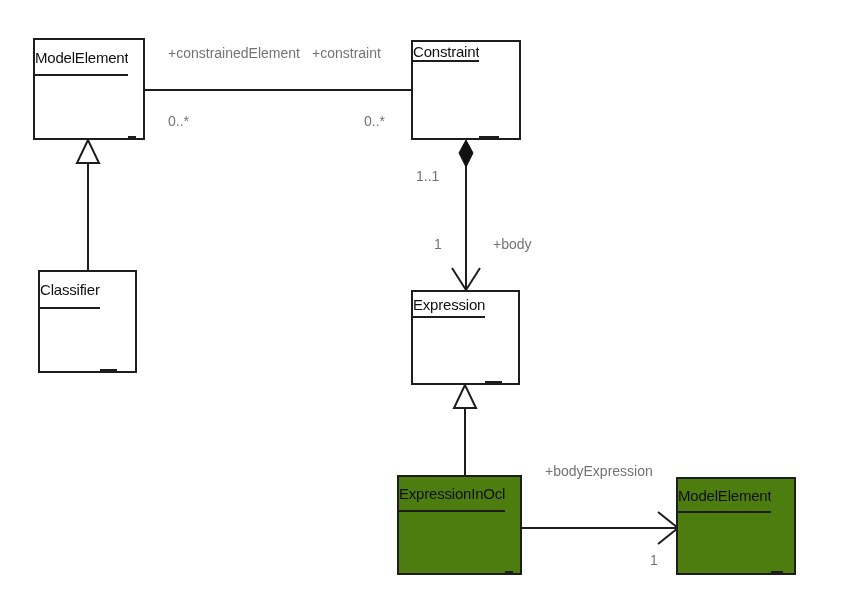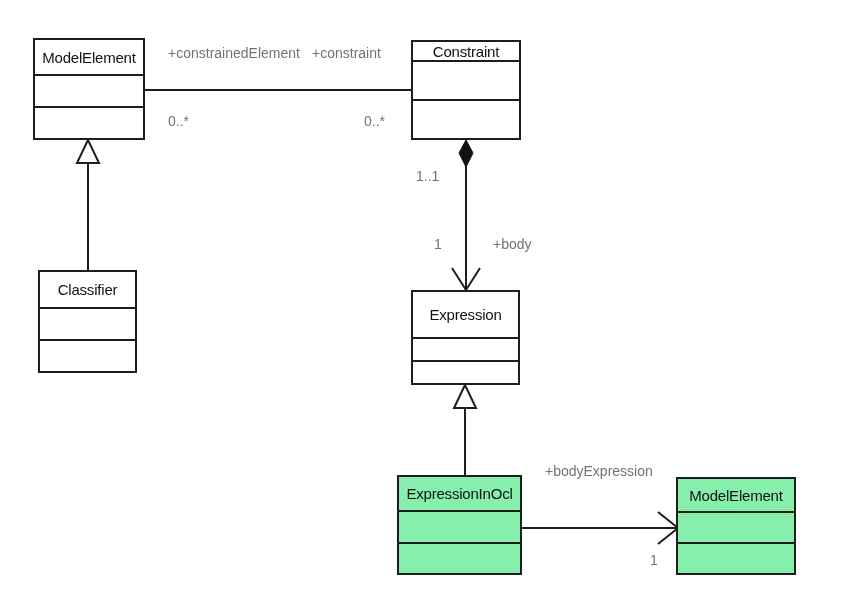--- a/index.html
+++ b/index.html
@@ -23,24 +23,24 @@
     height: 595px;
   }
 
   
   .uml-class {
     position: absolute;
     box-sizing: border-box;
     border: 2px solid #1d1d1d;
     background: #ffffff;
     display: flex;
-    flex-direction: column;
+    flex-direction: row;
     z-index: 3;
   }
-  .uml-class.shaded { background: #86efac; }
+  .uml-class.shaded { background: #4d7c0f; }
 
   .uml-name-compartment {
     box-sizing: border-box;
     border-bottom: 2px solid #1d1d1d;
     display: flex;
     align-items: center;
     justify-content: center;
     overflow: hidden;
     white-space: nowrap;
   }
@@ -127,21 +127,21 @@
 
   <div class="uml-class" id="class-classifier" style="left:38px; top:270px; width:99px; height:103px;">
     <div class="uml-name-compartment" style="height:37px;">
       <span>Classifier</span>
     </div>
     <div class="uml-compartment divided"></div>
     <div class="uml-compartment"></div>
   </div>
 
   <div class="uml-class" id="class-expression" style="left:411px; top:290px; width:109px; height:95px;">
-    <div class="uml-name-compartment" style="height:47px;">
+    <div class="uml-name-compartment" style="height:26px;">
       <span>Expression</span>
     </div>
     <div class="uml-compartment divided"></div>
     <div class="uml-compartment"></div>
   </div>
 
   <div class="uml-class shaded" id="class-expression-in-ocl" style="left:397px; top:475px; width:125px; height:100px;">
     <div class="uml-name-compartment" style="height:35px;">
       <span>ExpressionInOcl</span>
     </div>

